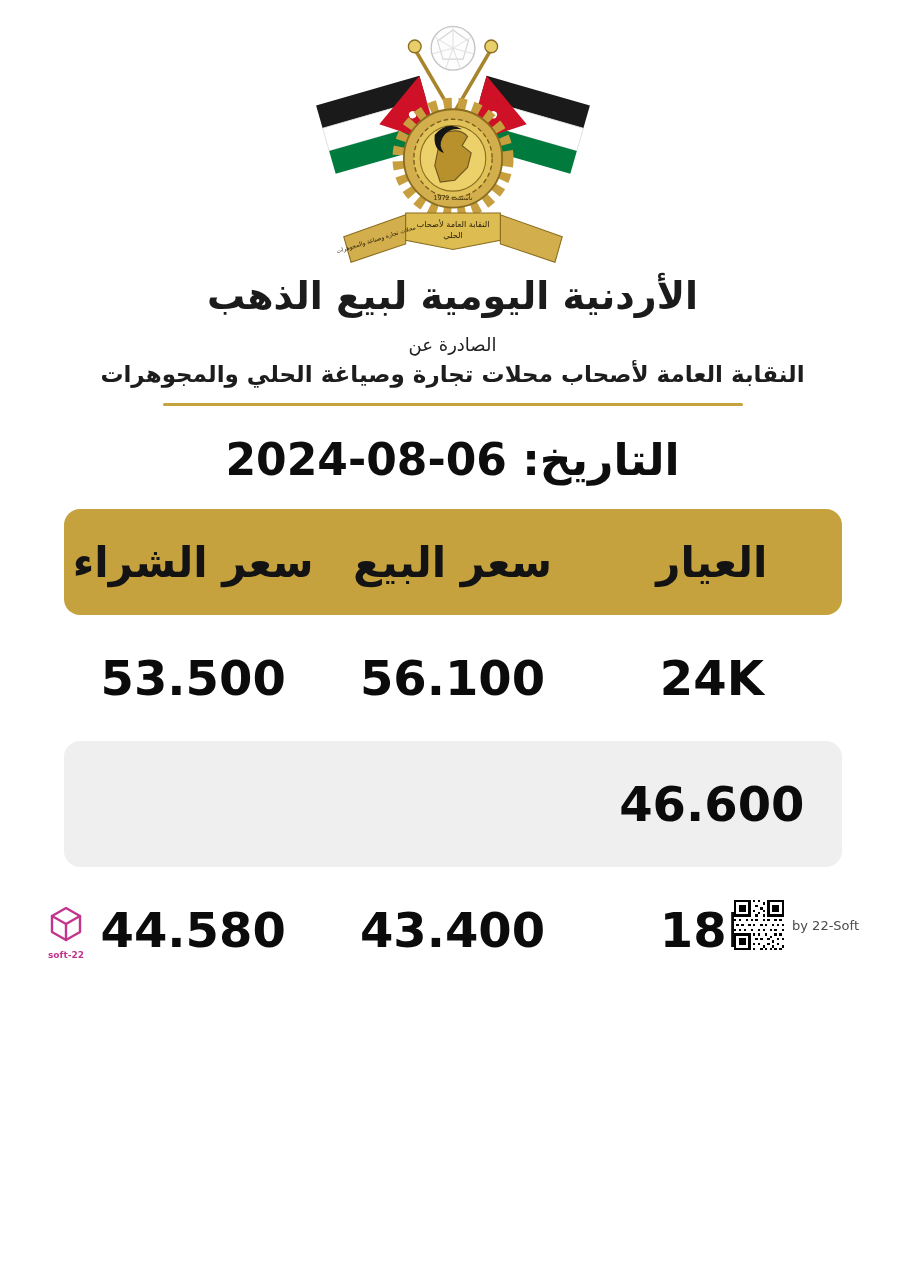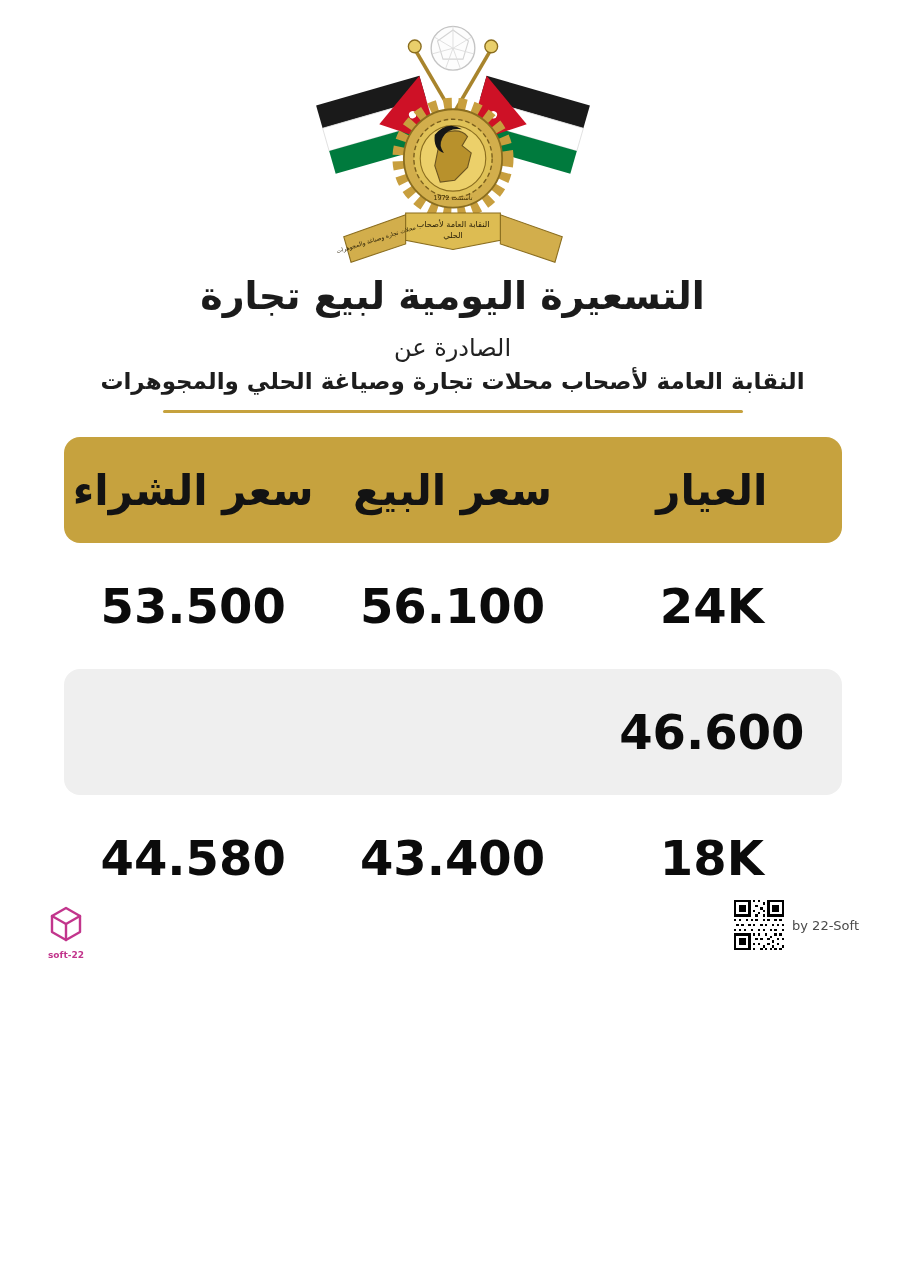--- a/index.html
+++ b/index.html
@@ -4,21 +4,21 @@
 <style>
   html,body{margin:0;padding:0;background:#ffffff;}
   body{width:905px;height:1280px;font-family:"DejaVu Sans","Liberation Sans",sans-serif;color:#151515;}
   .page{position:relative;width:905px;height:984px;overflow:hidden;background:#fff;direction:rtl;}
   .content{text-align:center;}
 
   .logo-wrap{margin:20px auto 0;width:320px;}
   .logo-wrap svg{display:block;margin:0 auto;}
 
   .poster-title{margin:10px 0 0;font-size:38px;font-weight:700;color:#1b1b1b;letter-spacing:0;}
-  .issued-by{margin-top:16px;font-size:24px;font-weight:500;color:#222;}
+  .issued-by{margin-top:16px;font-size:18px;font-weight:500;color:#222;}
   .org-name{margin-top:6px;font-size:23px;font-weight:600;color:#1d1d1d;}
   .kingdom{margin-top:18px;font-size:28px;font-weight:700;color:#161616;}
   .gold-underline{width:580px;height:3px;background:#C6A23E;margin:16px auto 0;border-radius:2px;}
 
   .date-line{margin-top:28px;font-size:44px;font-weight:800;color:#0d0d0d;direction:rtl;}
   .date-line .date-value{letter-spacing:1px;}
 
   .price-table{width:778px;margin:24px auto 0;}
   .thead,.trow{display:grid;grid-template-columns:1fr 1fr 1fr;direction:rtl;align-items:center;}
   .thead{background:#C6A23E;border-radius:16px;height:106px;}
@@ -90,25 +90,29 @@
           <polygon points="50,238 118,214 118,246 58,266" fill="#d2ae4c" stroke="#8a6d1f" stroke-width="1.2"></polygon>
           <polygon points="290,238 222,214 222,246 282,266" fill="#d2ae4c" stroke="#8a6d1f" stroke-width="1.2"></polygon>
           <polygon points="118,212 222,212 222,242 170,252 118,242" fill="#ddbc52" stroke="#8a6d1f" stroke-width="1.2"></polygon>
           <text x="170" y="227" font-size="9" text-anchor="middle" fill="#2c2208">النقابة العامة لأصحاب</text>
           <text x="170" y="239" font-size="9" text-anchor="middle" fill="#2c2208">الحلي</text>
           <text x="86" y="243" font-size="6.5" text-anchor="middle" fill="#2c2208" transform="rotate(-17 86 243)">محلات تجارة وصياغة والمجوهرات</text>
         </g>
       </svg>
     </div>
 
-    <h1 class="poster-title">التسعيرة اليومية لبيع تجارة</h1>
+    <h1 class="poster-title">الأردنية اليومية لبيع الذهب</h1>
     <div class="issued-by">الصادرة عن</div>
     <div class="org-name">النقابة العامة لأصحاب محلات تجارة وصياغة الحلي والمجوهرات</div>
     <div class="gold-underline"></div>
 
+    <div class="date-line">
+      <span class="date-label">التاريخ:</span>
+      <span class="date-value">06-08-2024</span>
+    </div>
 
     <div class="price-table">
       <div class="thead">
         <div class="cell">العيار</div>
         <div class="cell">سعر البيع</div>
         <div class="cell">سعر الشراء</div>
       </div>
 
       <div class="trow">
         <div class="cell">24K</div>

